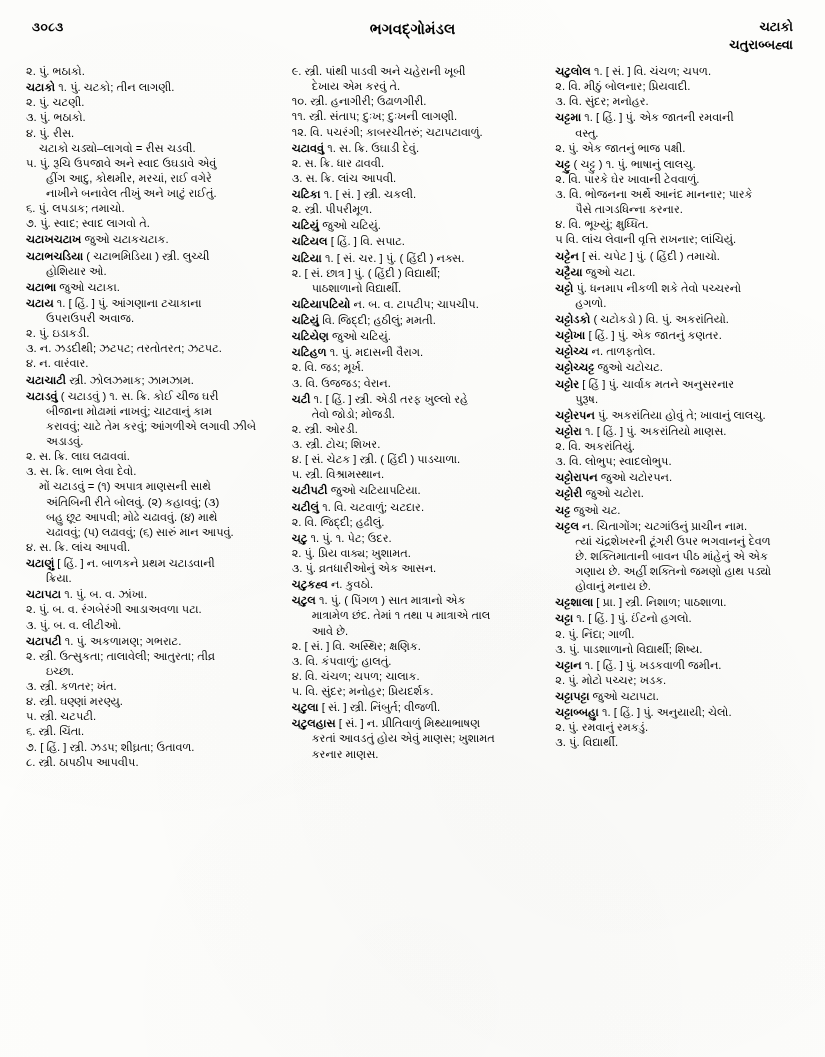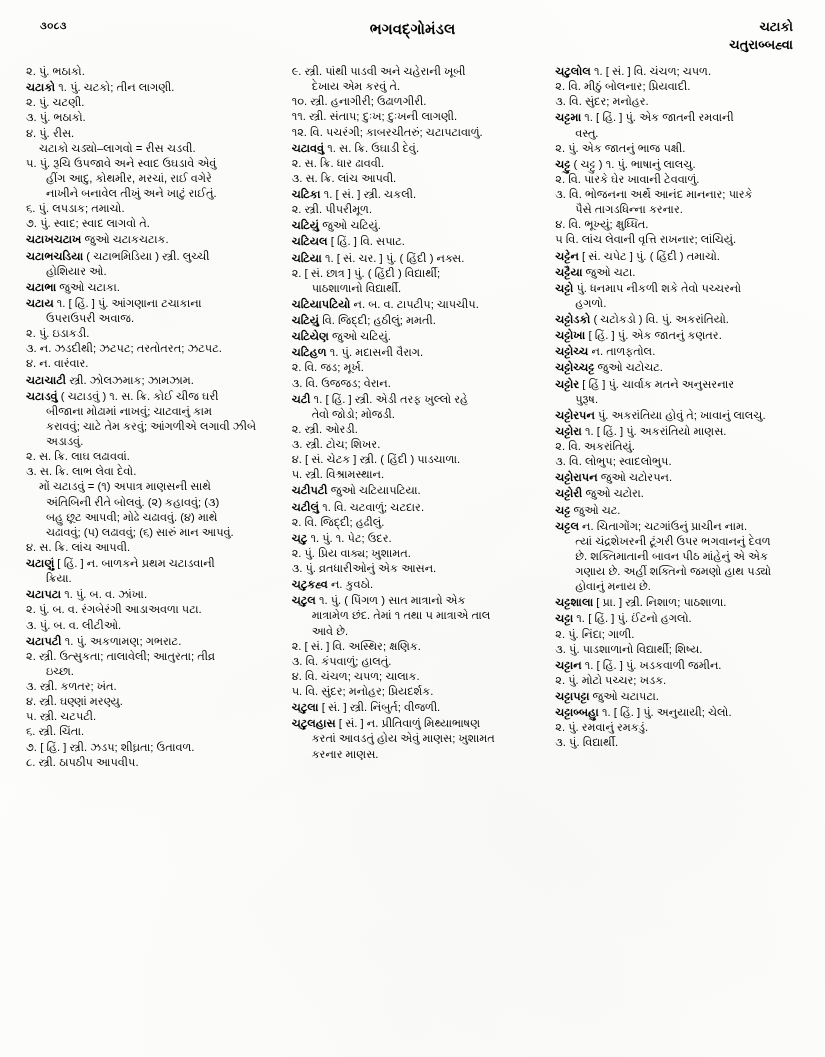--- a/index.html
+++ b/index.html
@@ -35,23 +35,23 @@
     pointer-events: none;
   }
   .header {
     position: relative;
     height: 46px;
     font-size: 15px;
     font-weight: bold;
   }
   .header .folio {
     position: absolute;
-    left: 20px;
+    left: 12px;
     top: 2px;
-    font-size: 10px;
+    font-size: 12px;
     letter-spacing: 0.5px;
   }
   .header .title {
     position: absolute;
     left: 0;
     right: 0;
     top: 2px;
     text-align: center;
     font-size: 15px;
   }

